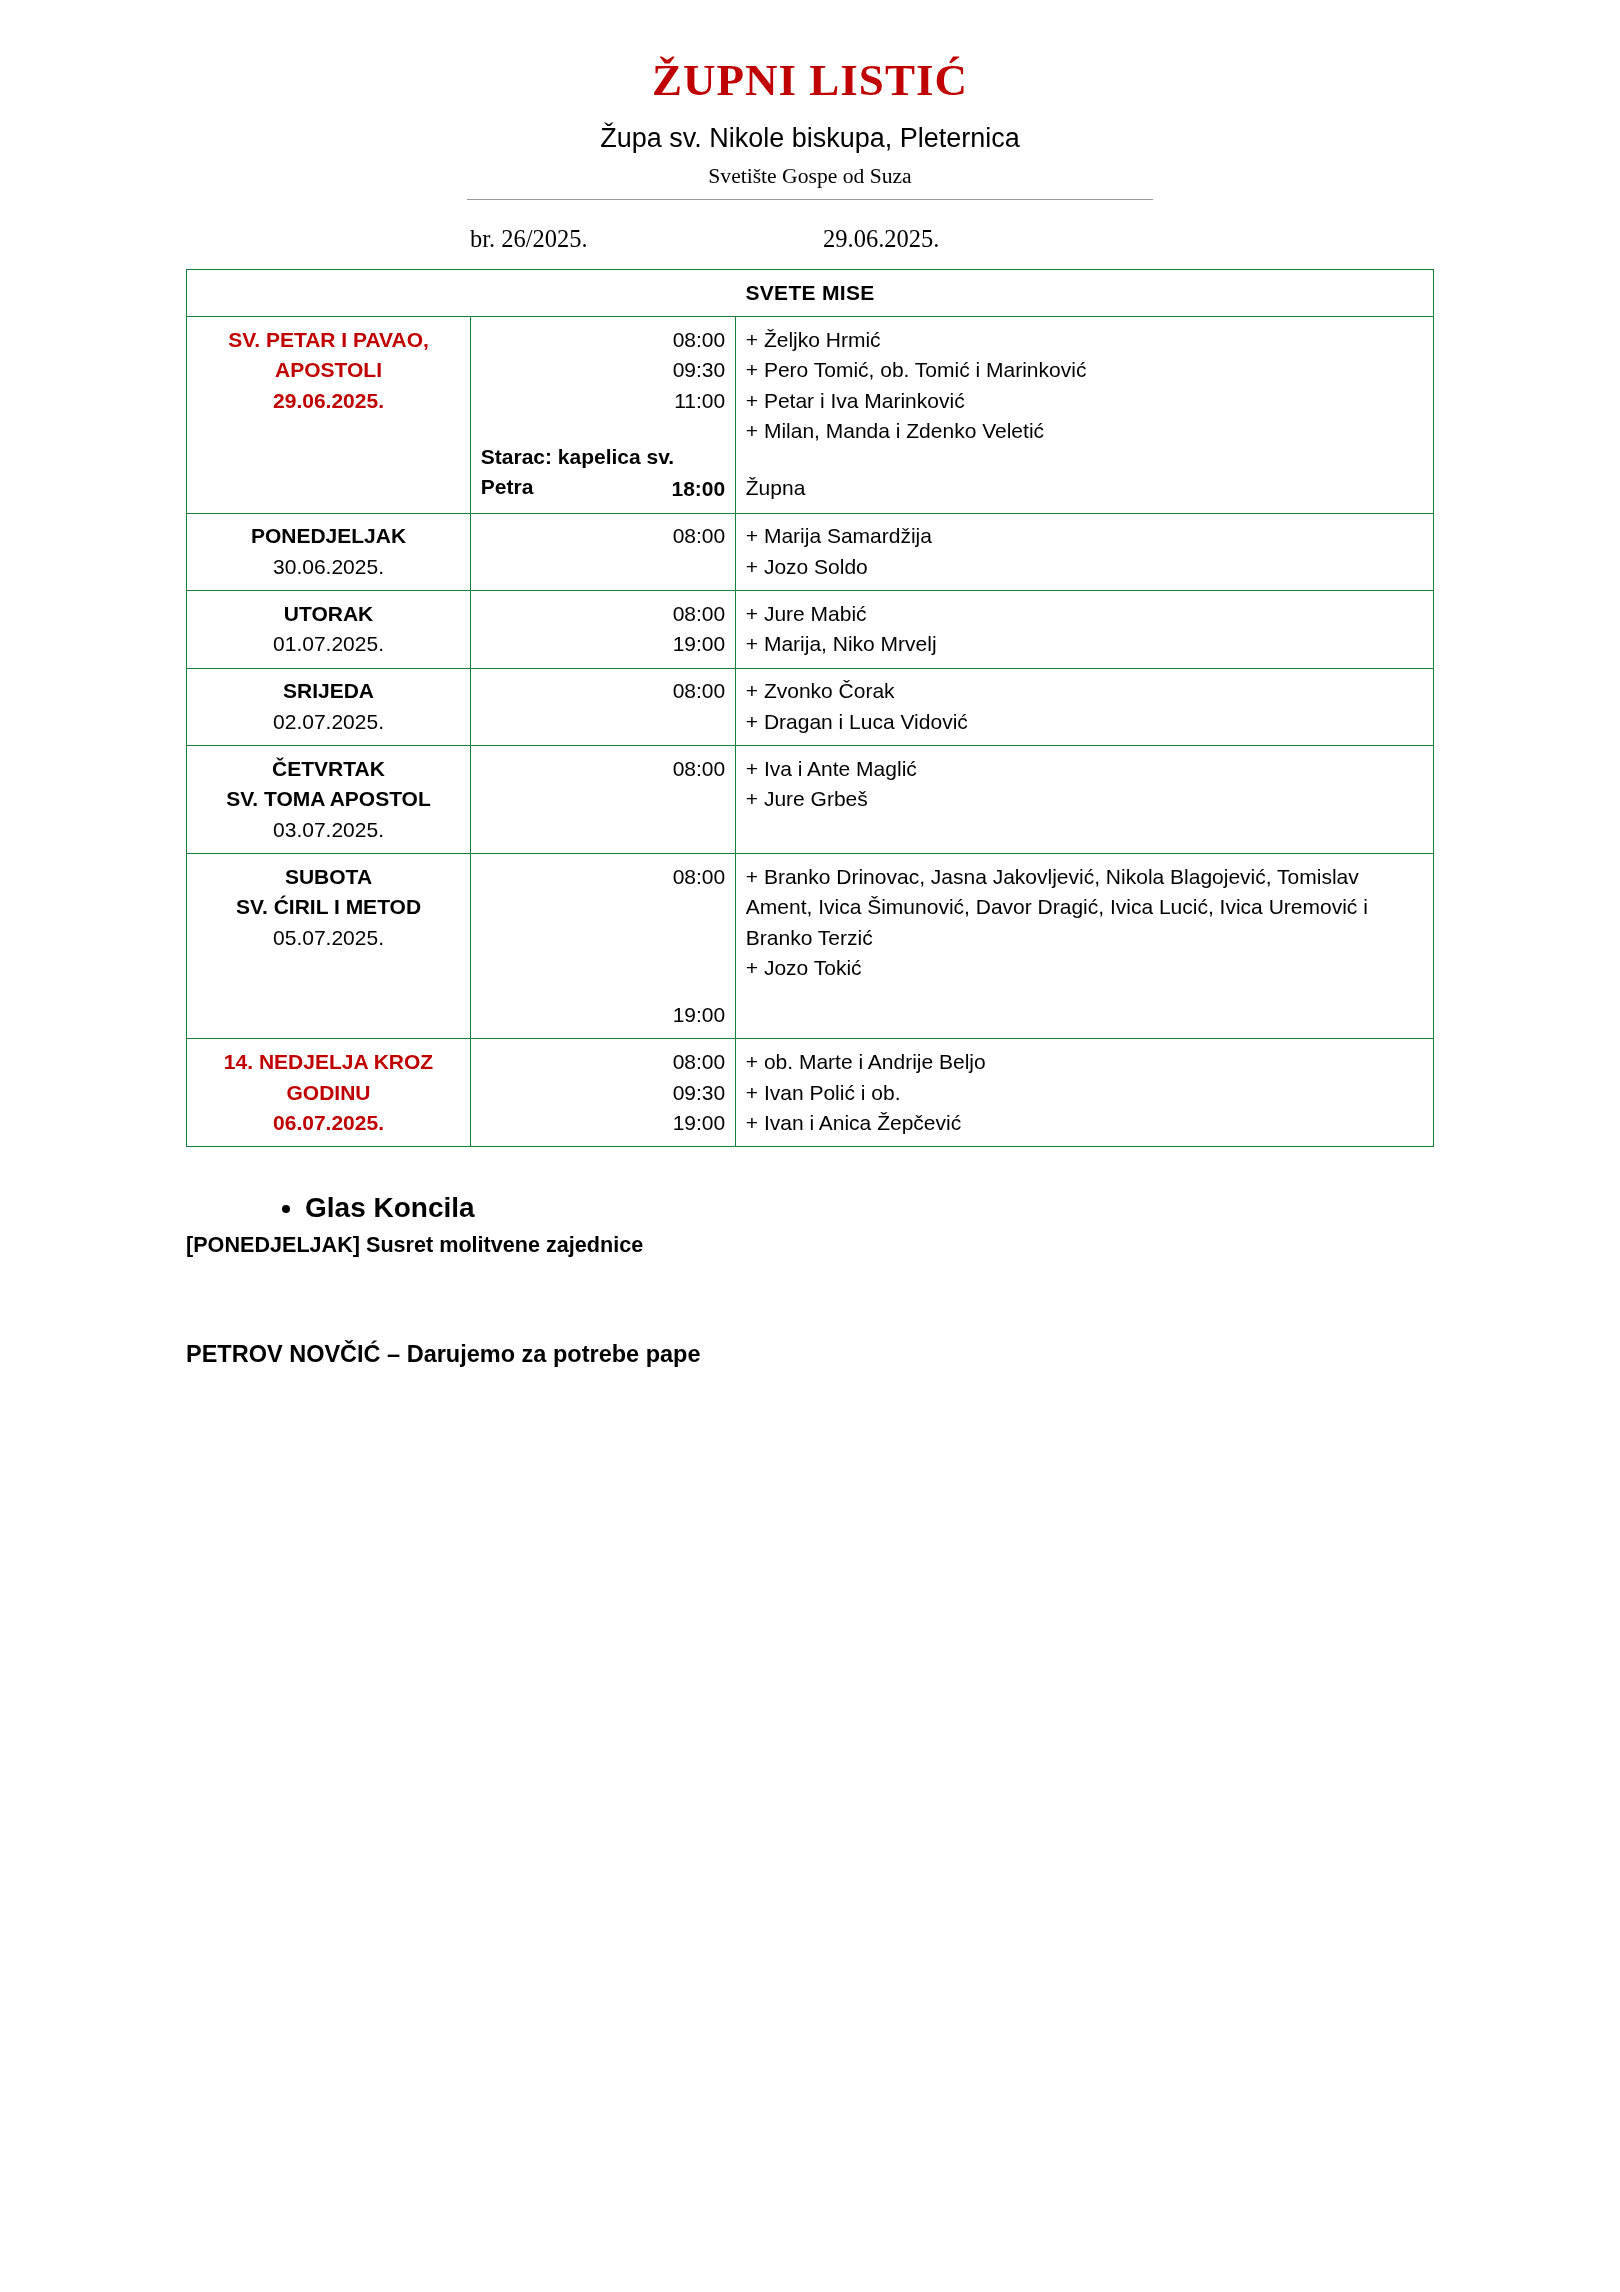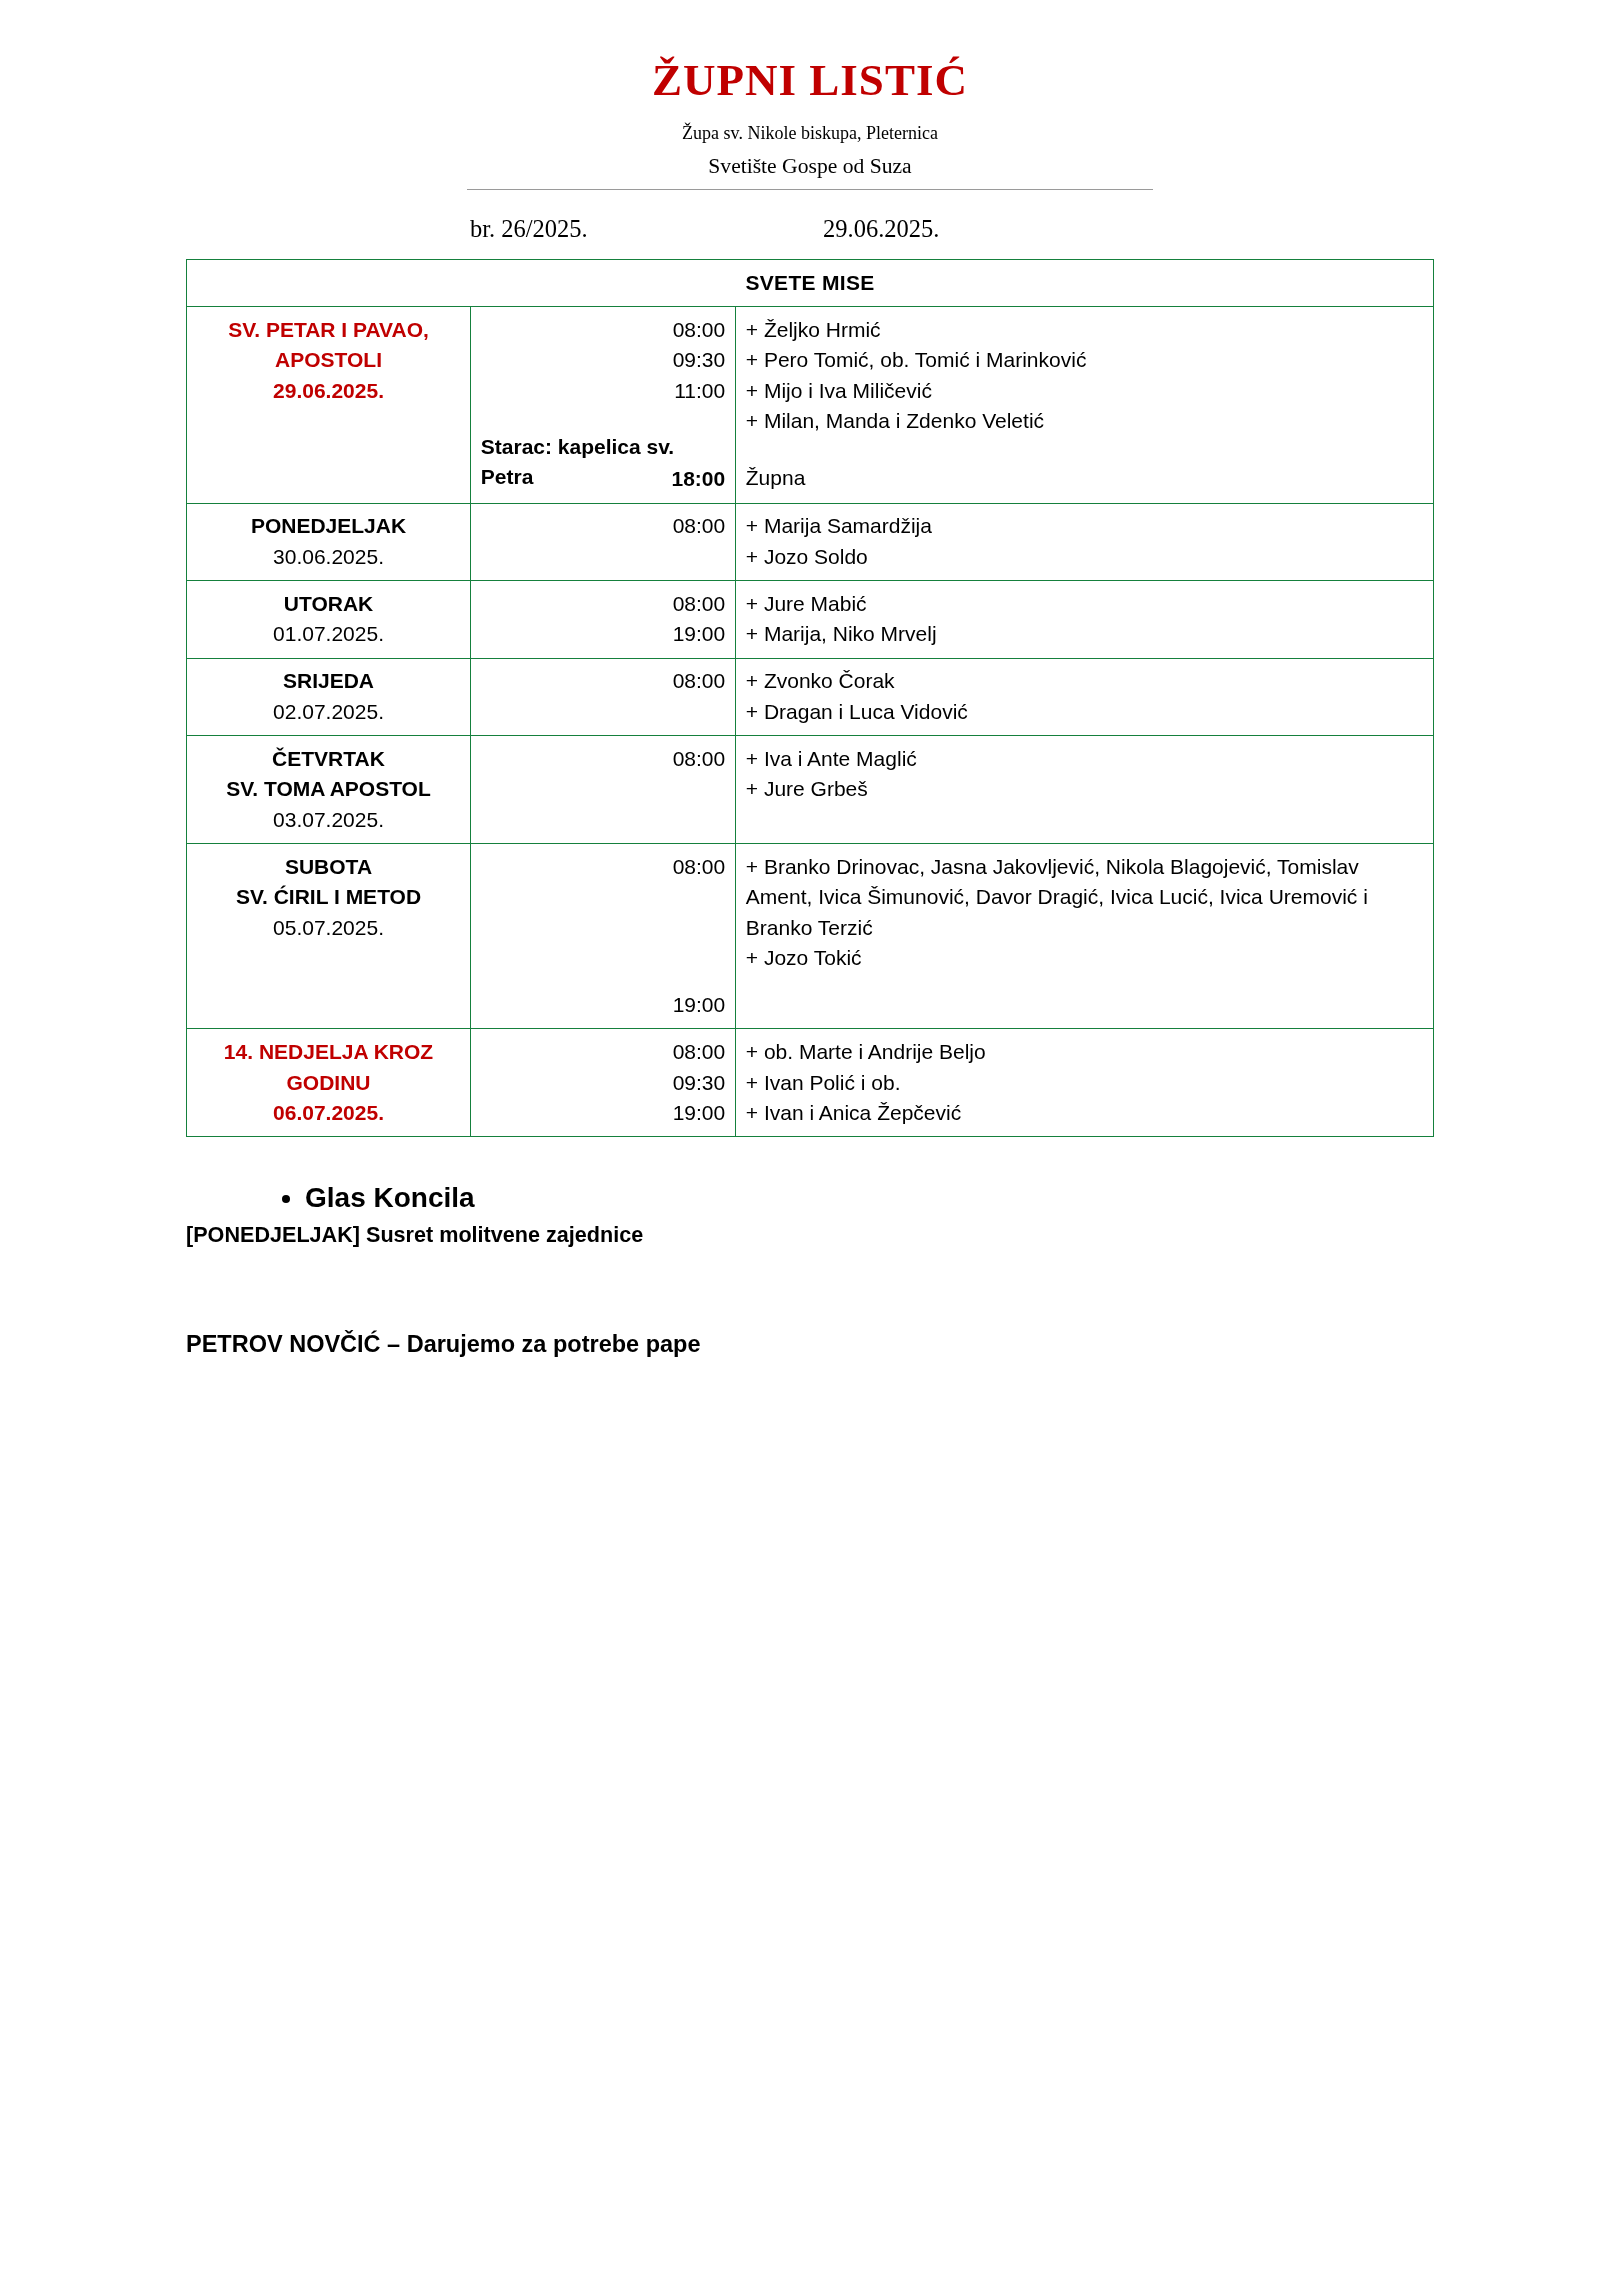--- a/index.html
+++ b/index.html
@@ -25,22 +25,22 @@
     text-align: center;
     color: #c00000;
     font-family: "Liberation Serif", serif;
     font-weight: bold;
     font-size: 45px;
     letter-spacing: 1px;
     margin: 24.5px 0 17.6px 0;
   }
   .subtitle-1 {
     text-align: center;
-    font-family: Liberation Serif, serif;
-    font-size: 18px;
+    font-family: Liberation Sans, sans-serif;
+    font-size: 27px;
     margin-bottom: 9.8px;
   }
   .subtitle-2 {
     text-align: center;
     font-family: "Liberation Serif", serif;
     font-size: 21.6px;
     margin-bottom: 7.8px;
   }
   .rule {
     width: 686px;
@@ -170,21 +170,21 @@
         <td class="time-cell">
           <span class="t">08:00</span>
           <span class="t">09:30</span>
           <span class="t">11:00</span>
           <span class="place">Starac: kapelica sv. Petra</span>
           <span class="place-time">18:00</span>
         </td>
         <td class="int-cell">
           <span class="i">+ Željko Hrmić</span>
           <span class="i">+ Pero Tomić, ob. Tomić i Marinković</span>
-          <span class="i">+ Mijo i Iva Miličević</span>
+          <span class="i">+ Petar i Iva Marinković</span>
           <span class="i">+ Milan, Manda i Zdenko Veletić</span>
           <span class="spacer"></span>
           <span class="i">Župna</span>
         </td>
       </tr>
 
       <tr>
         <td class="day-cell normal pad-bottom-1">
           <span class="line">PONEDJELJAK</span>
           <span class="line date">30.06.2025.</span>

